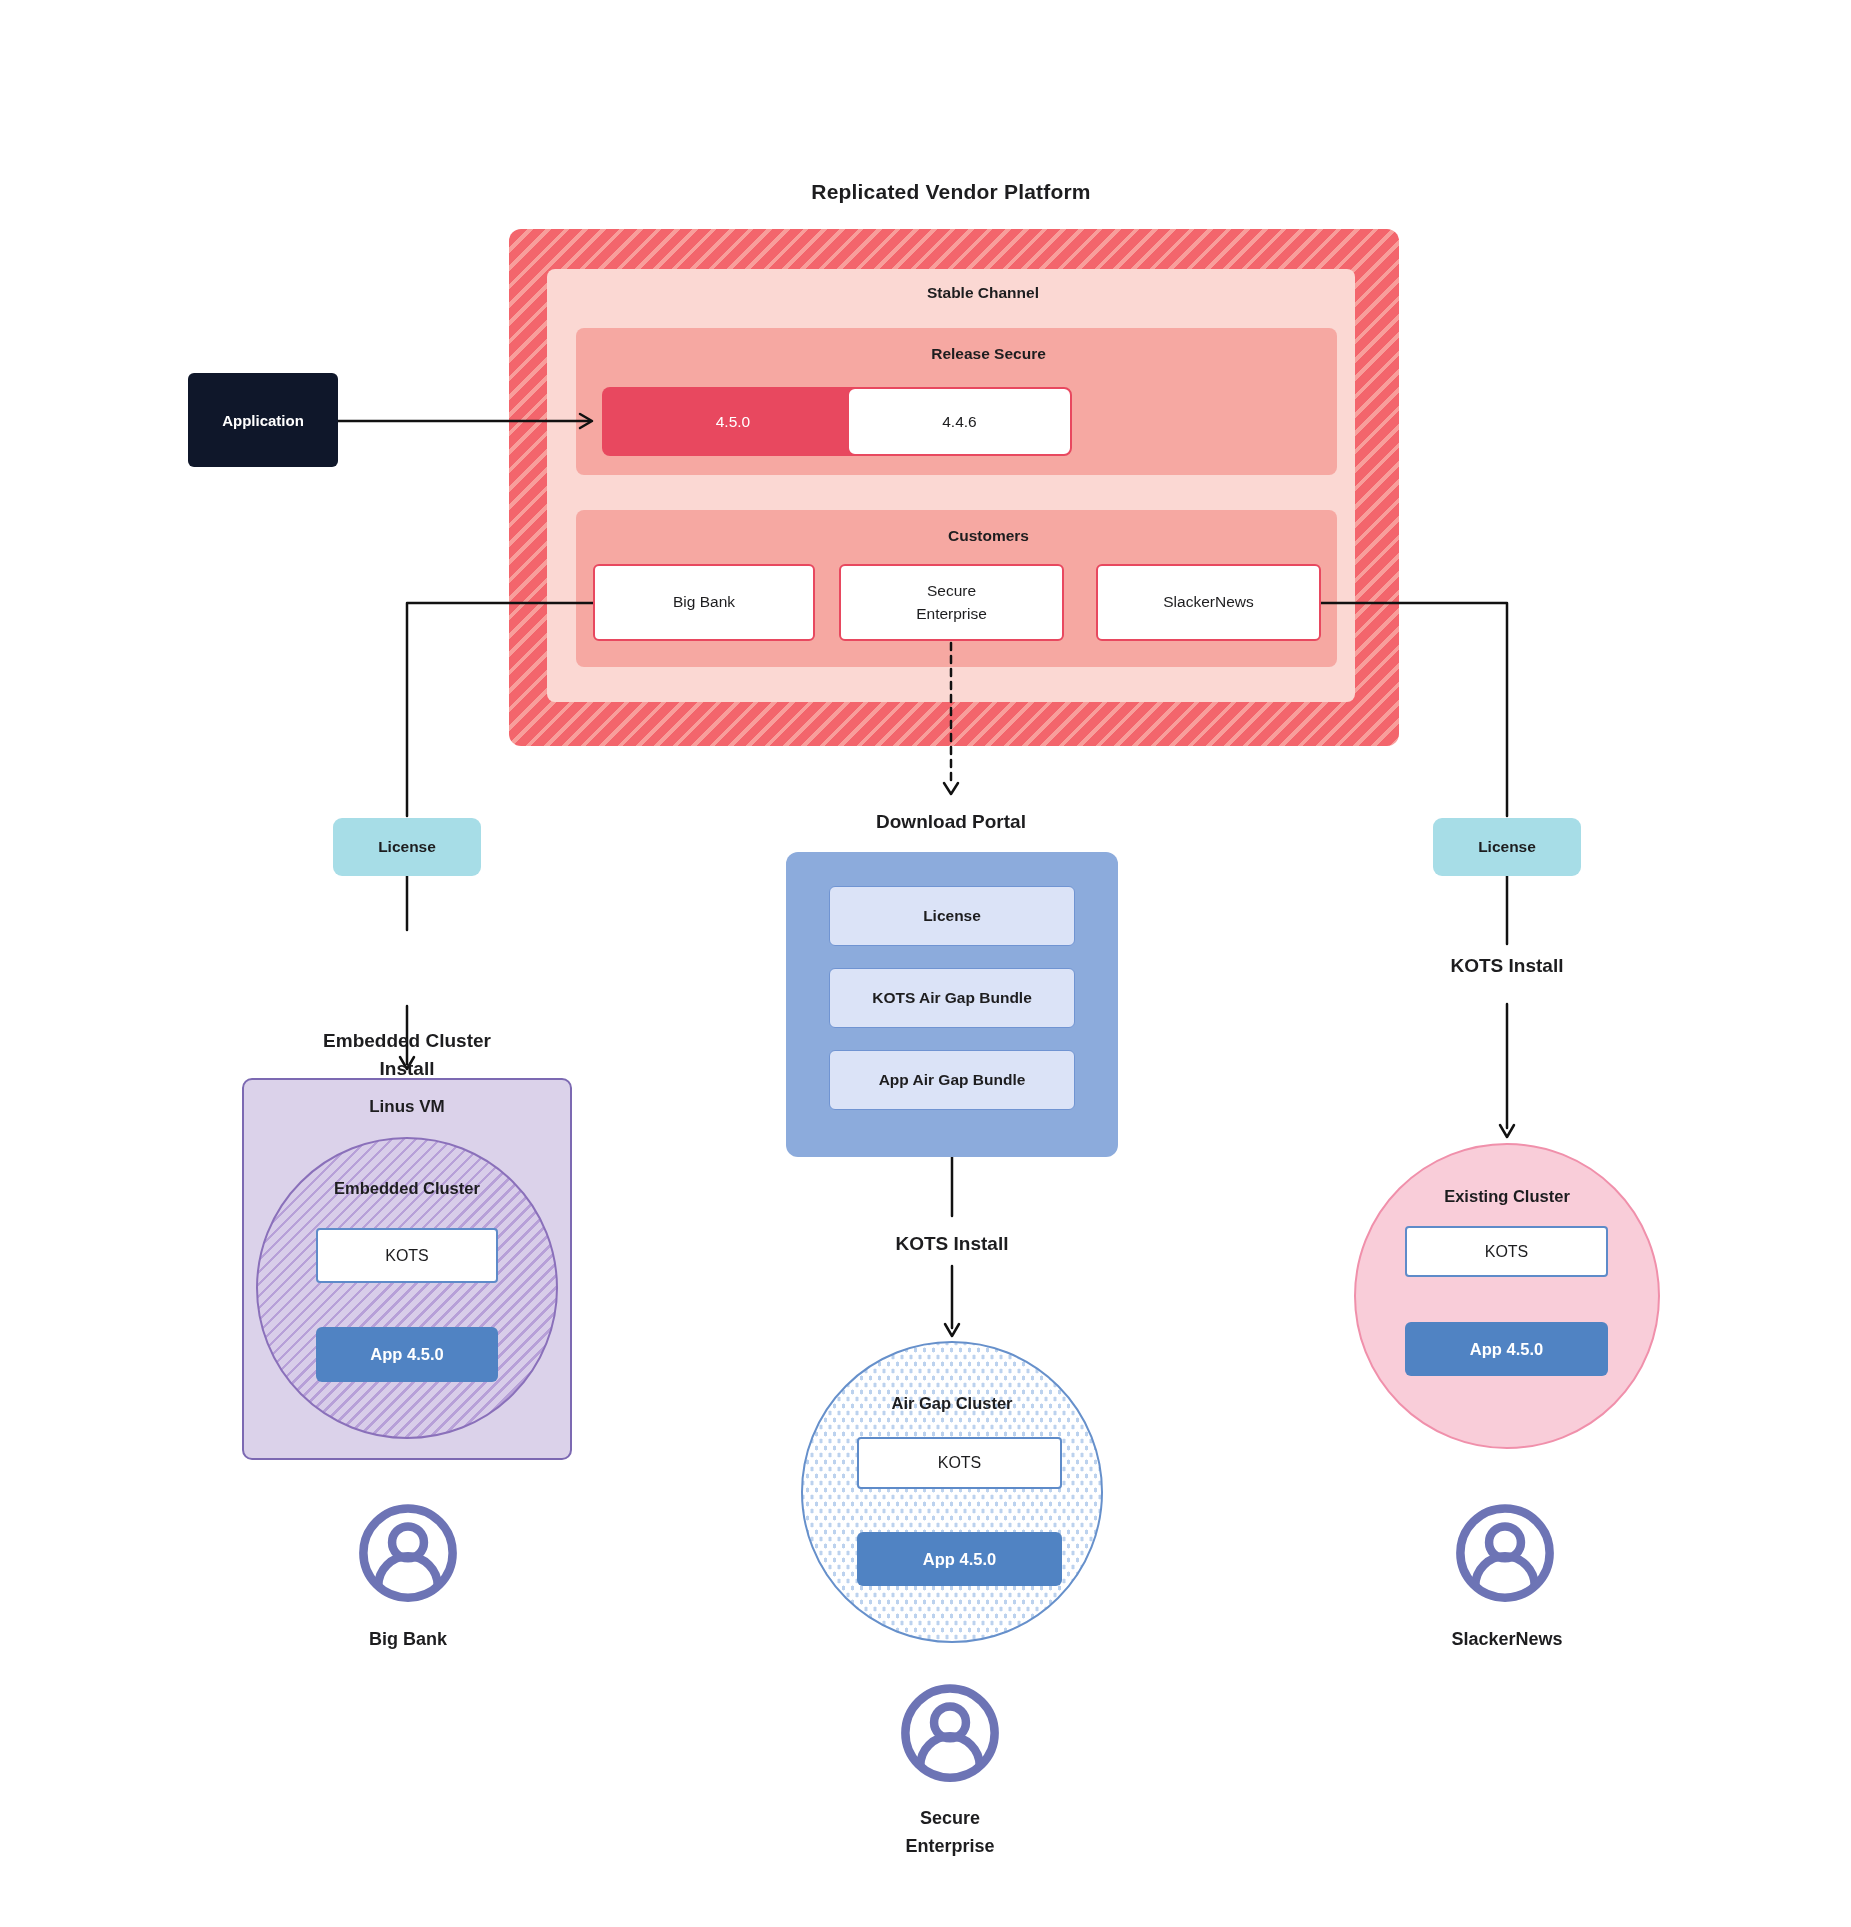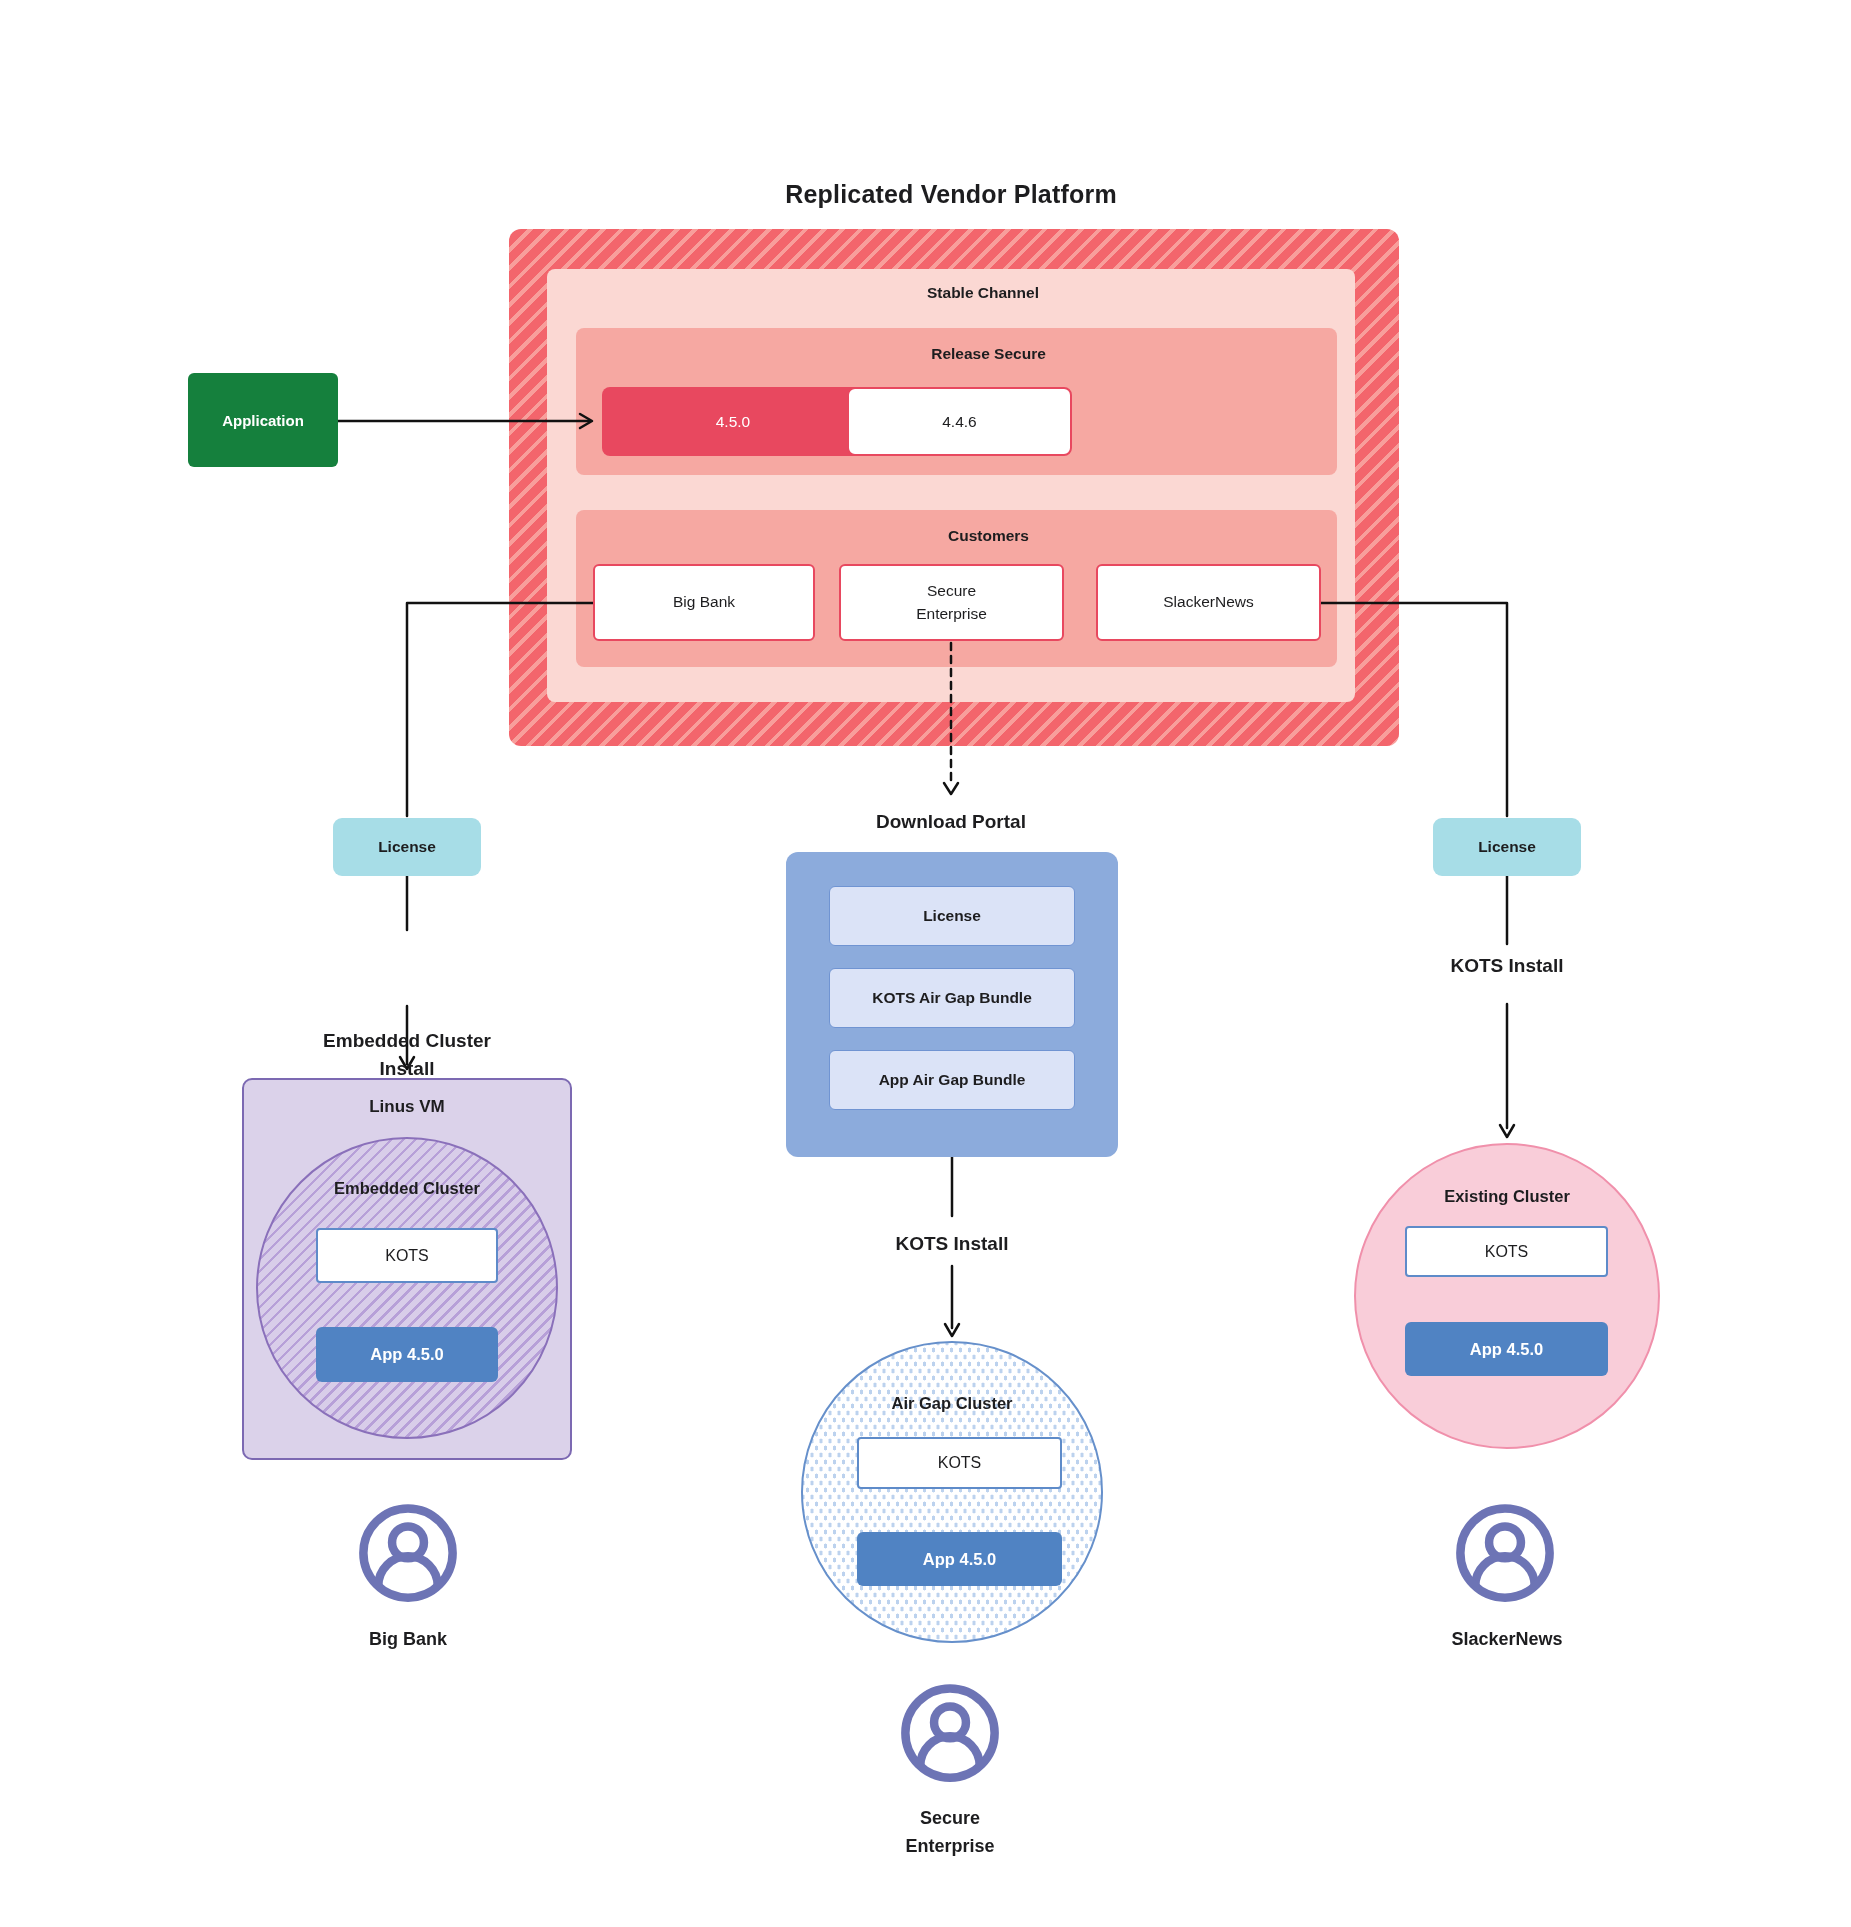--- a/index.html
+++ b/index.html
@@ -2,33 +2,33 @@
 <html><head>
 <meta charset="utf-8">
 <style>
   html,body { margin:0; padding:0; background:#ffffff; }
   body { font-family:"Liberation Sans", sans-serif; color:#1d1d1f; }
   .canvas { position:relative; width:1851px; height:1927px; background:#fff; overflow:hidden; }
   .abs { position:absolute; box-sizing:border-box; }
   .box { position:absolute; box-sizing:border-box; display:flex; align-items:center; justify-content:center; text-align:center; }
   .lbl { position:absolute; box-sizing:border-box; text-align:center; }
 
-  .title { font-size:25px; font-weight:700; letter-spacing:.2px; }
+  .title { font-size:21px; font-weight:700; letter-spacing:.2px; }
 
   .hatch-red { background:repeating-linear-gradient(135deg,#f89e9b 0 4px,#f3656c 4px 13px); border-radius:12px; }
   .stable { background:#fbd8d3; border-radius:8px; }
   .section { background:#f6a8a2; border-radius:8px; }
   .section-lbl { font-size:15.5px; font-weight:700;margin-left:32px; }
 
   .rel-hot { background:#e8485f; color:#fff; border-radius:8px; font-size:15.5px; }
   .rel-old { background:#fff; border:2px solid #e8485f; border-radius:8px; font-size:15.5px; }
   .cust { background:#fff; border:2px solid #e8485f; border-radius:6px; font-size:15.5px; line-height:1.45; }
   .cust .narrow { display:inline-block; max-width:100px; }
 
-  .application { background:#15803d; color:#fff; border-radius:6px; font-size:15px; font-weight:600; }
+  .application { background:#0f172a; color:#fff; border-radius:6px; font-size:15px; font-weight:600; }
   .license { background:#a7dde7; border-radius:9px; font-size:15.5px; font-weight:600; }
 
   .flow-lbl { font-size:19px; font-weight:700; line-height:28px; }
 
   .vmbox { background:#dbd2ea; border:2.5px solid #7c69b2; border-radius:10px; }
   .vm-lbl { font-size:17px; font-weight:700; }
   .ec-circle { border:2.5px solid #8a70ba; border-radius:50%;
                background:repeating-linear-gradient(135deg,#b7a0d8 0 2.5px,#d8cde9 2.5px 8.5px); }
   .circle-lbl { font-size:16.5px; font-weight:700; }
 

